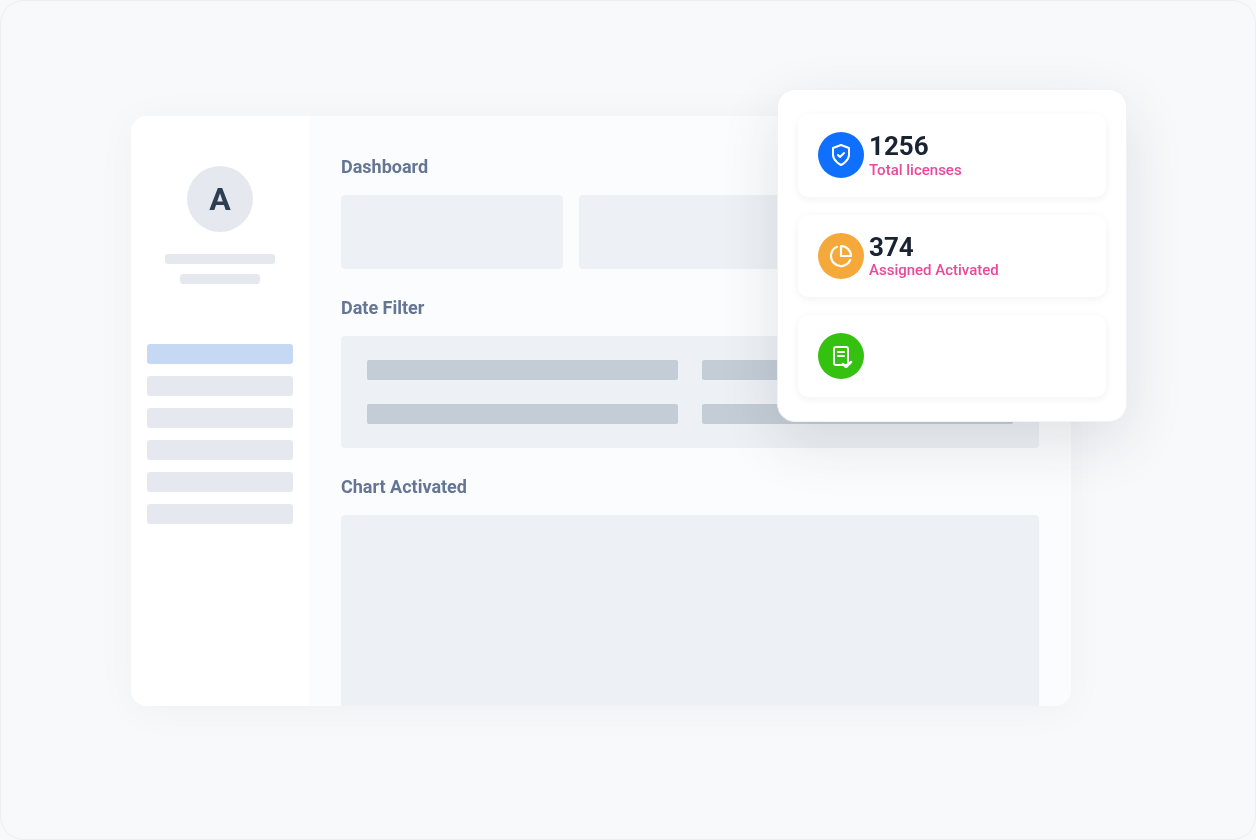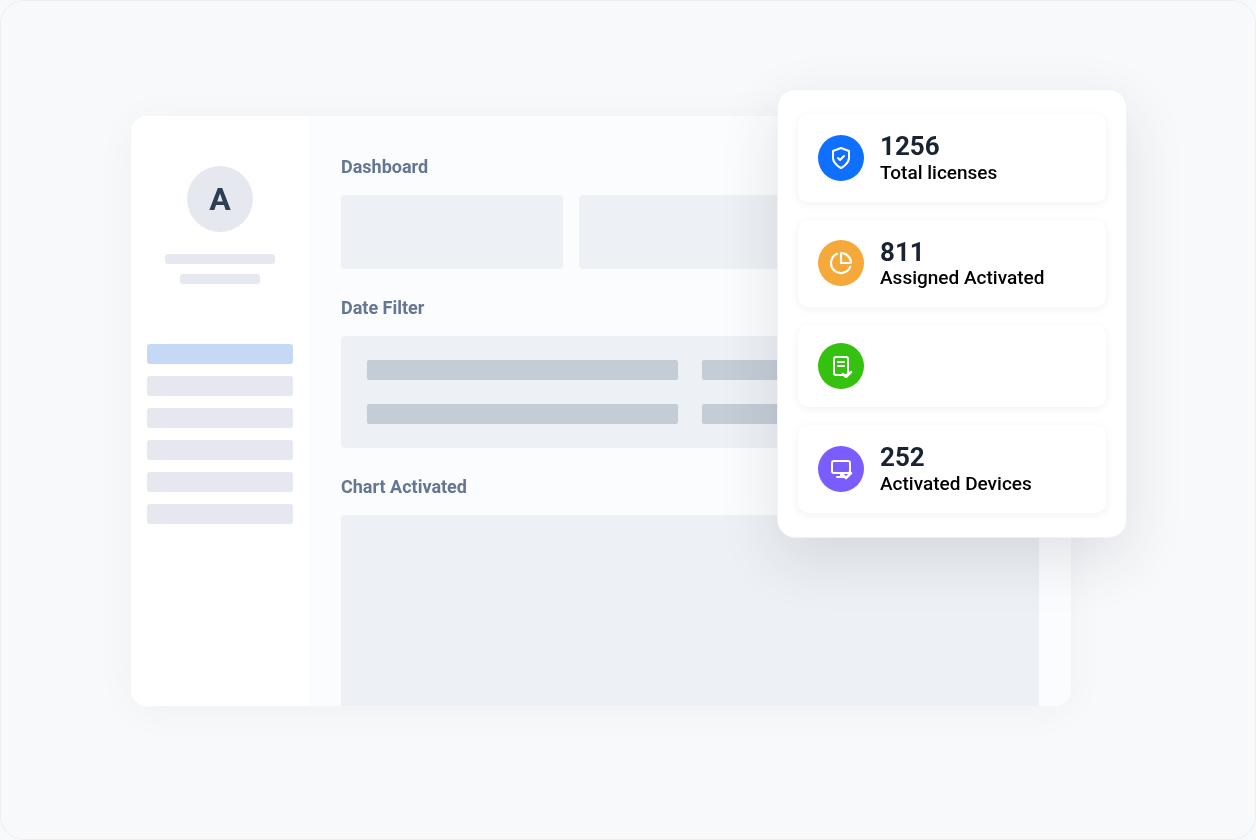--- a/index.html
+++ b/index.html
@@ -142,21 +142,21 @@
       flex-direction: column;
       gap: 18px;
     }
     .stat-card {
       background: #ffffff;
       border-radius: 10px;
       box-shadow: 0 2px 8px rgba(30,40,60,0.06);
       padding: 18px 20px;
       display: flex;
       align-items: center;
-      gap: 16px;
+      gap: 5px;
     }
     .stat-icon {
       width: 46px;
       height: 46px;
       border-radius: 50%;
       display: flex;
       align-items: center;
       justify-content: center;
       flex-shrink: 0;
     }
@@ -168,22 +168,22 @@
       display: flex;
       flex-direction: column;
     }
     .stat-value {
       font-size: 26px;
       font-weight: 700;
       color: #1a2332;
       line-height: 1.1;
     }
     .stat-label {
-      font-size: 19px;
-      color: #000000;
+      font-size: 15px;
+      color: #ec4899;
       font-weight: 500;
     }
   </style>
 </head>
 <body>
 
 <div class="outer-frame">
 
   <div class="dashboard-mock">
     <div class="sidebar">
@@ -239,46 +239,32 @@
     </div>
 
     <div class="stat-card">
       <div class="stat-icon orange">
         <svg width="24" height="24" viewBox="0 0 24 24" fill="none" stroke="white" stroke-width="2.2" stroke-linecap="round" stroke-linejoin="round">
           <path d="M21.21 15.89A10 10 0 1 1 8 2.83"></path>
           <path d="M22 12A10 10 0 0 0 12 2v10z"></path>
         </svg>
       </div>
       <div class="stat-text">
-        <div class="stat-value">811</div>
+        <div class="stat-value">374</div>
         <div class="stat-label">Assigned Activated</div>
       </div>
     </div>
 
     <div class="stat-card">
       <div class="stat-icon green">
         <svg width="24" height="24" viewBox="0 0 24 24" fill="none" stroke="white" stroke-width="2" stroke-linecap="round" stroke-linejoin="round">
           <rect x="5" y="3" width="14" height="18" rx="2"></rect>
           <line x1="9" y1="8" x2="15" y2="8"></line>
           <line x1="9" y1="12" x2="15" y2="12"></line>
           <polyline points="14 20 17 23 22 18" stroke-width="2.5"></polyline>
         </svg>
       </div>
     </div>
 
-    <div class="stat-card">
-      <div class="stat-icon purple">
-        <svg width="24" height="24" viewBox="0 0 24 24" fill="none" stroke="white" stroke-width="2" stroke-linecap="round" stroke-linejoin="round">
-          <rect x="3" y="4" width="18" height="12" rx="2"></rect>
-          <line x1="8" y1="20" x2="16" y2="20"></line>
-          <line x1="12" y1="16" x2="12" y2="20"></line>
-          <polyline points="14 18 17 21 22 16" stroke-width="2.5"></polyline>
-        </svg>
-      </div>
-      <div class="stat-text">
-        <div class="stat-value">252</div>
-        <div class="stat-label">Activated Devices</div>
-      </div>
-    </div>
 
   </div>
 
 </div>
 
 </body></html>

